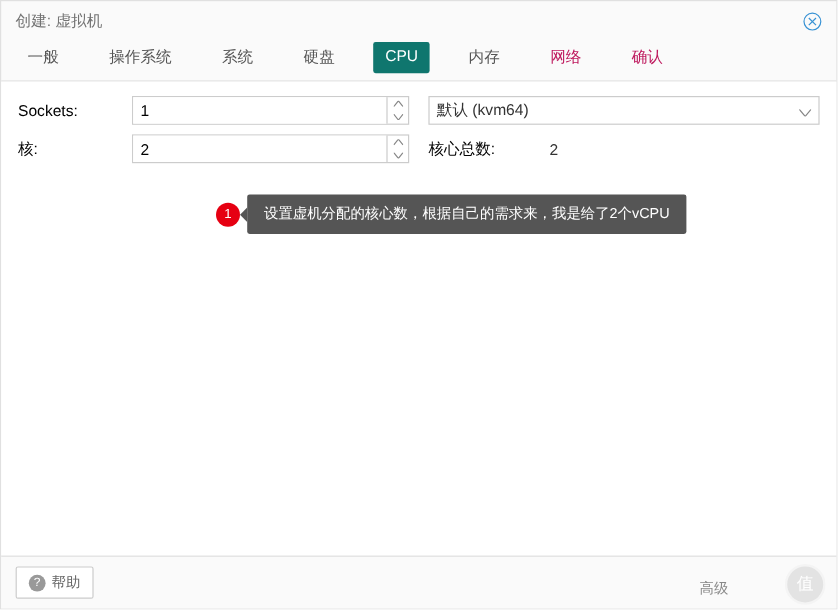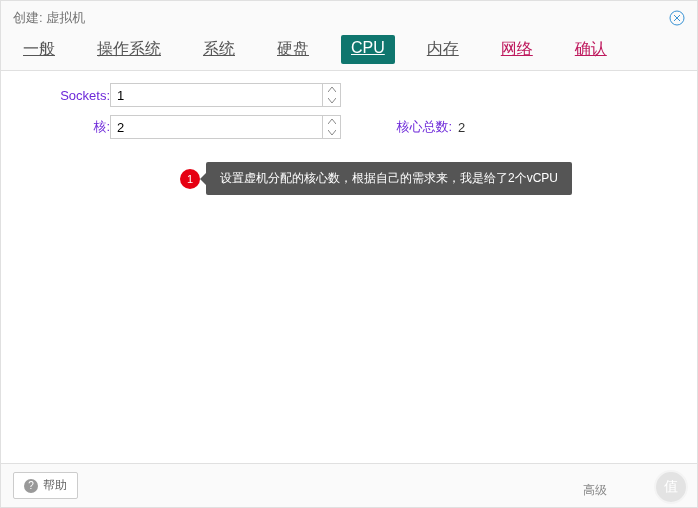--- a/index.html
+++ b/index.html
@@ -2,27 +2,27 @@
 <html><head>
   <meta charset="utf-8">
   <style>
     * { box-sizing: border-box; margin: 0; padding: 0; }
     body { font-family: Arial, "Microsoft YaHei", sans-serif; font-size: 13px; color: #333; background: #fff; width: 698px; height: 508px; overflow: hidden; position: relative; }
     .dialog { width: 698px; height: 508px; border: 1px solid #e0e0e0; background: #fafafa; display: flex; flex-direction: column; }
     .titlebar { display: flex; align-items: center; justify-content: space-between; padding: 8px 12px; }
     .title { color: #737373; font-size: 13px; }
     .close { color: #3892d4; cursor: pointer; display: flex; }
     .tabs { display: flex; border-bottom: 1px solid #e0e0e0; padding: 0 12px 6px; gap: 22px; }
-    .tab { padding: 4px 10px; cursor: pointer; color: #555; font-size: 16px; text-decoration: underline; }
+    .tab { padding: 4px 10px; cursor: pointer; color: #555; font-size: 13px; }
     .tab.active { background: #0f766e; color: #fff; border-radius: 2px; }
     .tab.disabled { color: #be185d; }
     .content { flex: 1; background: #fff; padding: 12px 14px; }
     .row { display: flex; gap: 16px; margin-bottom: 8px; }
     .col { flex: 1; display: flex; align-items: center; }
-    .label { width: 95px; color: #6d28d9; font-size: 13px; text-align: right; }
+    .label { width: 95px; color: #000000; font-size: 13px; }
     .spinner { flex: 1; display: flex; border: 1px solid #ccc; height: 24px; background: #fff; position: relative; }
     .spinner input { border: none; outline: none; flex: 1; padding: 0 6px; font-size: 13px; width: 100%; }
     .spinner-btns { width: 18px; display: flex; flex-direction: column; border-left: 1px solid #ccc; }
     .spinner-btn { flex: 1; display: flex; align-items: center; justify-content: center; cursor: pointer; }
     .spinner-btn svg { display: block; }
     .select { flex: 1; display: flex; border: 1px solid #ccc; height: 24px; background: #fff; align-items: center; padding: 0 6px; justify-content: space-between; cursor: pointer; }
     .select .arrow { color: #888; }
     .value { flex: 1; padding: 0 6px; color: #333; font-size: 13px; }
     .callout { position: absolute; top: 162px; left: 180px; display: flex; align-items: center; }
     .callout-num { width: 20px; height: 20px; border-radius: 50%; background: #e60012; color: #fff; display: flex; align-items: center; justify-content: center; font-size: 11px; margin-right: 6px; }
@@ -75,20 +75,26 @@
               </span>
             <span class="spinner-btn">
                 <svg width="8" height="5">
                   <path d="M0 0 L4 5 L8 0" fill="none" stroke="#888"></path>
                 </svg>
               </span>
           </div>
         </div>
       </div>
       <div class="col">
+        <div class="select">
+          <span>默认 (kvm64)</span>
+          <span class="arrow"><svg width="10" height="6">
+                <path d="M0 0 L5 6 L10 0" fill="none" stroke="#888"></path>
+              </svg></span>
+        </div>
       </div>
     </div>
     <div class="row">
       <div class="col">
         <span class="label">核:</span>
         <div class="spinner">
           <input type="text" value="2" style="">
           <div class="spinner-btns">
             <span class="spinner-btn">
                 <svg width="8" height="5">

